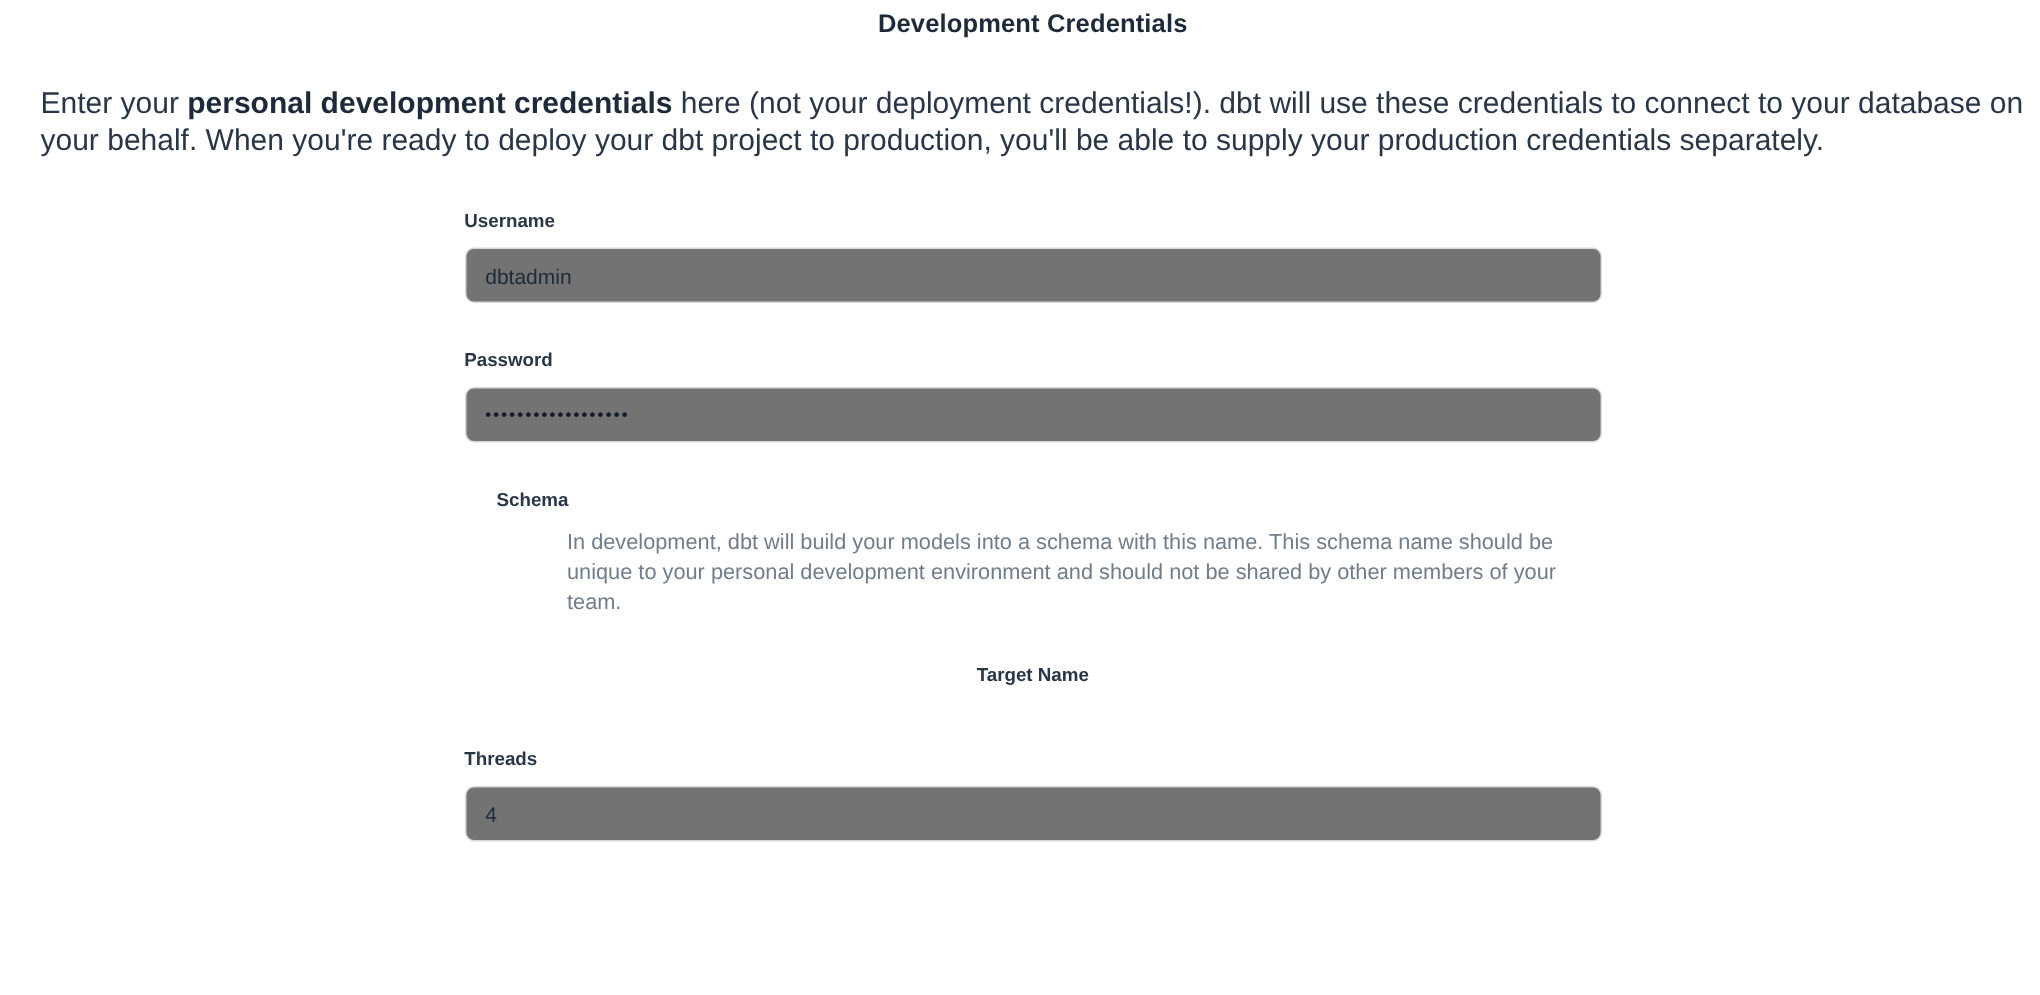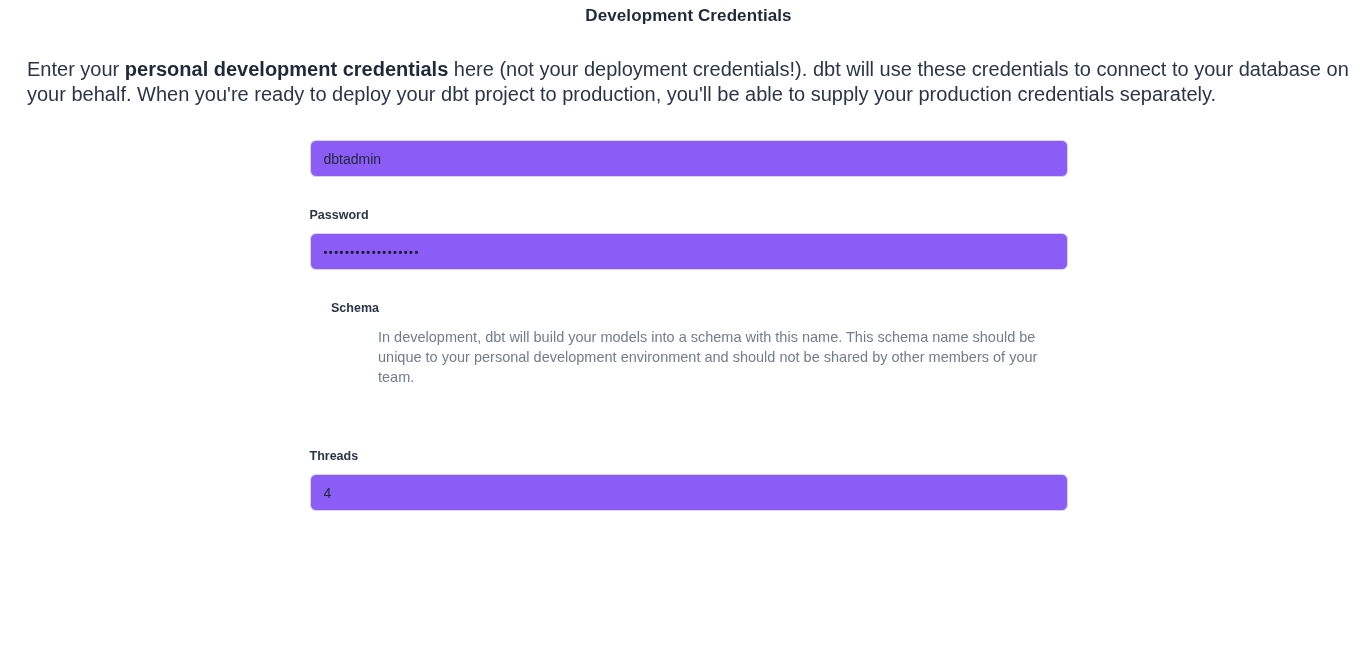--- a/index.html
+++ b/index.html
@@ -37,21 +37,21 @@
     font-size: 12.5px;
     font-weight: 700;
     color: #2a3648;
     margin-bottom: 11px;
   }
   .text-input {
     width: 758px;
     height: 37px;
     border: 1px solid #d5d7dd;
     border-radius: 6px;
-    background: #8b5cf6;
+    background: #737373;
     padding: 0 13px;
     font-family: "Liberation Sans", sans-serif;
     font-size: 14px;
     color: #1e2a3a;
     outline: none;
   }
   .text-input.password {
     font-size: 11px;
     font-weight: 700;
     letter-spacing: 1.5px;
@@ -69,34 +69,36 @@
 </head>
 <body>
 
 <div class="container">
 
   <h1 class="page-title">Development Credentials</h1>
 
   <p class="intro"><span>Enter your </span><b>personal development credentials</b><span> here (not your deployment credentials!). dbt will use these credentials to connect to your database on your behalf. When you're ready to deploy your dbt project to production, you'll be able to supply your production credentials separately.</span></p>
 
   <div class="field-group first">
+    <label class="field-label">Username</label>
     <input class="text-input" type="text" value="dbtadmin" style="">
   </div>
 
   <div class="field-group">
     <label class="field-label">Password</label>
     <input class="text-input password" type="text" value="••••••••••••••••••" style="">
   </div>
 
   <div class="field-group">
     <label class="field-label">Schema</label>
     <div class="helper-text">In development, dbt will build your models into a schema with this name. This schema name should be unique to your personal development environment and should not be shared by other members of your team.</div>
   </div>
 
   <div class="field-group">
+    <label class="field-label">Target Name</label>
   </div>
 
   <div class="field-group">
     <label class="field-label">Threads</label>
     <input class="text-input" type="text" value="4" style="">
   </div>
 
 </div>
 
 </body></html>

